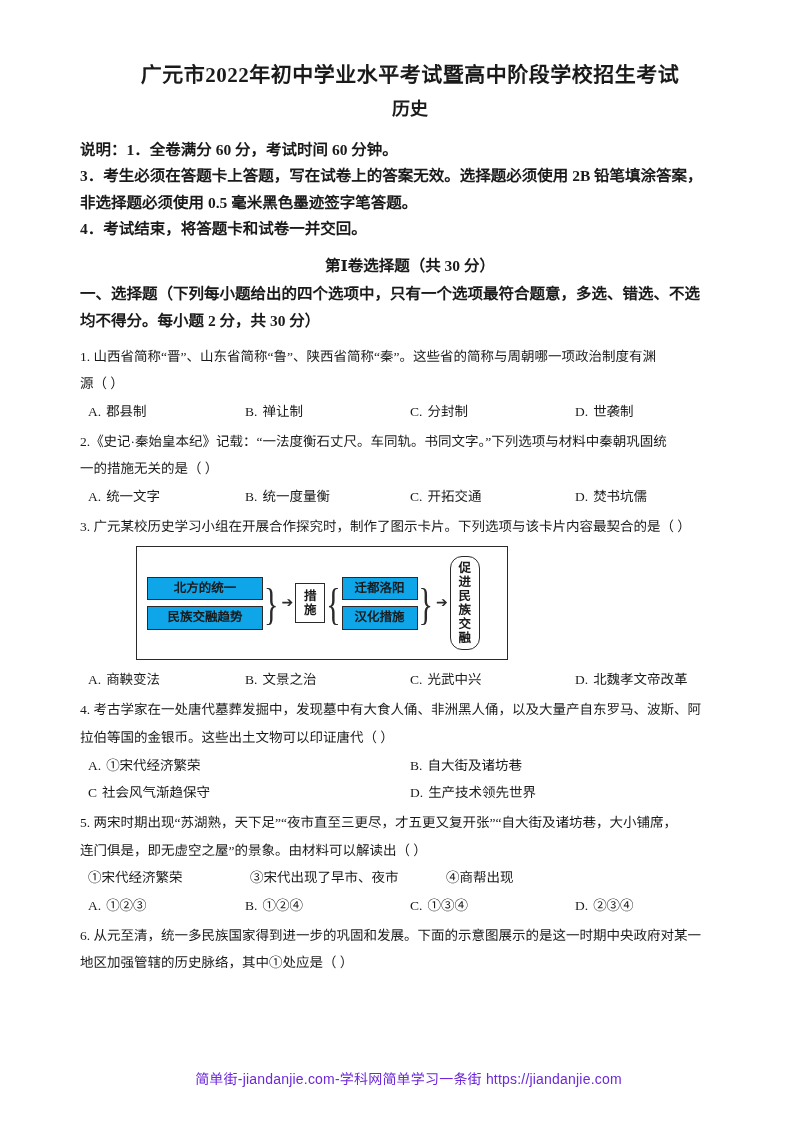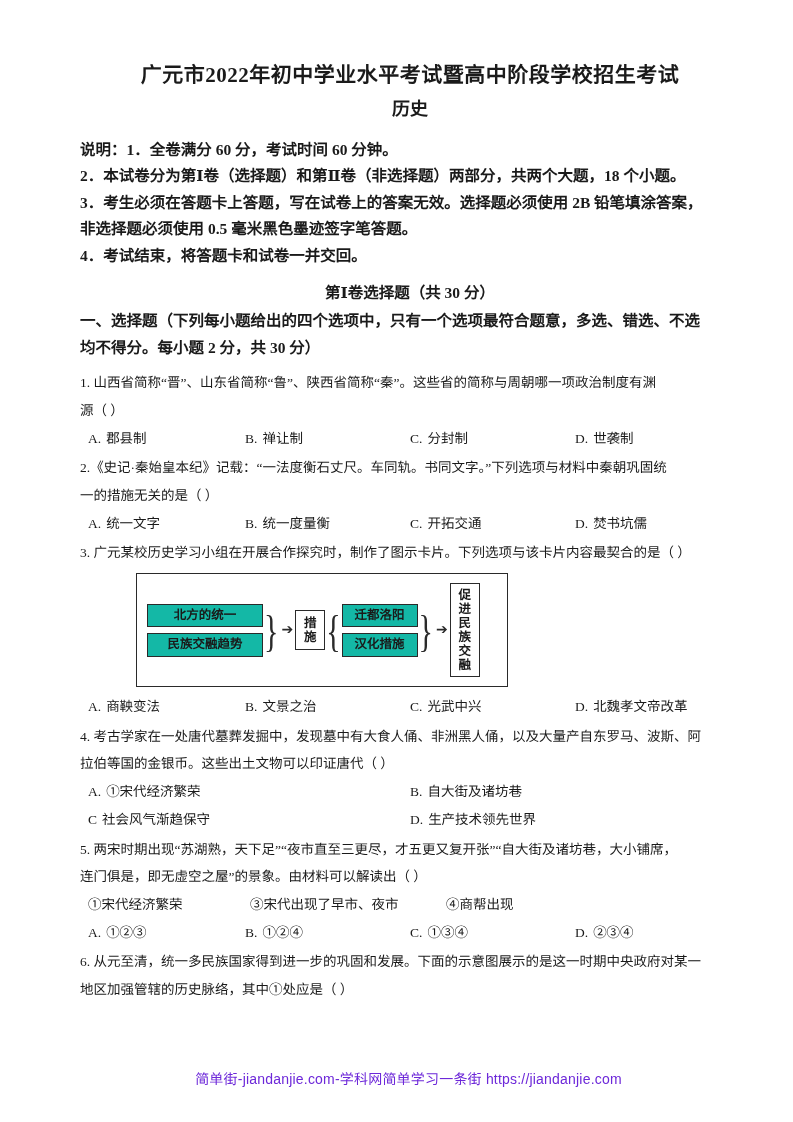--- a/index.html
+++ b/index.html
@@ -130,35 +130,35 @@
     gap: 6px;
   }
   .fbox {
     border: 1.4px solid #2a2a2a;
     font-size: 12.5px;
     font-weight: bold;
     text-align: center;
     padding: 3px 5px;
     line-height: 1.25;
     white-space: nowrap;
-    background: #14b8a6;
+    background: #0ea5e9;
   }
   .fbox.w-left  { width: 104px; }
   .fbox.w-mid   { width: 64px; }
   .vbox {
     border: 1.4px solid #2a2a2a;
     font-size: 12.5px;
     font-weight: bold;
     line-height: 1.12;
     padding: 5px 3px;
     text-align: center;
     background: #fff;
     width: 22px;
   }
-  .vbox.tall3 { padding: 4px 3px; }
+  .vbox.tall3 { padding: 4px 3px; border-radius: 12px; }
   .brace {
     font-size: 30px;
     line-height: 0.9;
     font-weight: 400;
     padding: 0 1px;
     transform: scaleY(1.45);
     color: #2a2a2a;
   }
   .arrow {
     font-size: 14px;
@@ -184,21 +184,20 @@
 <body>
 
 <div class="page">
   <div class="content">
 
     <div class="doc-title">广元市2022年初中学业水平考试暨高中阶段学校招生考试</div>
     <div class="doc-subtitle">历史</div>
 
     <div class="instructions">
       <p>说明：1．全卷满分 60 分，考试时间 60 分钟。</p>
-      <p>2．本试卷分为第Ⅰ卷（选择题）和第Ⅱ卷（非选择题）两部分，共两个大题，18 个小题。</p>
       <p>3．考生必须在答题卡上答题，写在试卷上的答案无效。选择题必须使用 2B 铅笔填涂答案，</p>
       <p>非选择题必须使用 0.5 毫米黑色墨迹签字笔答题。</p>
       <p>4．考试结束，将答题卡和试卷一并交回。</p>
     </div>
 
     <div class="section-center">第Ⅰ卷选择题（共 30 分）</div>
     <div class="section-lead">
       <div>一、选择题（下列每小题给出的四个选项中，只有一个选项最符合题意，多选、错选、不选</div>
       <div>均不得分。每小题 2 分，共 30 分）</div>
     </div>

